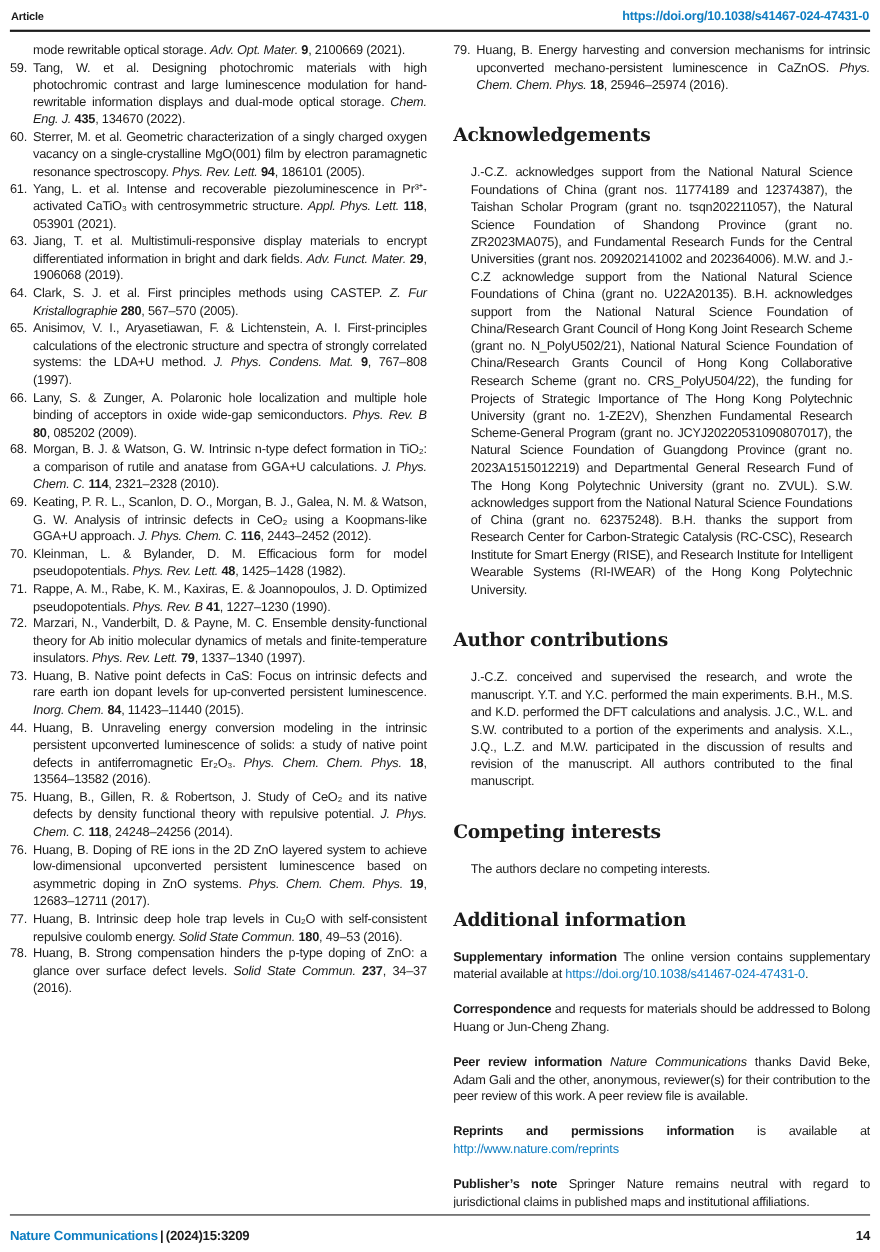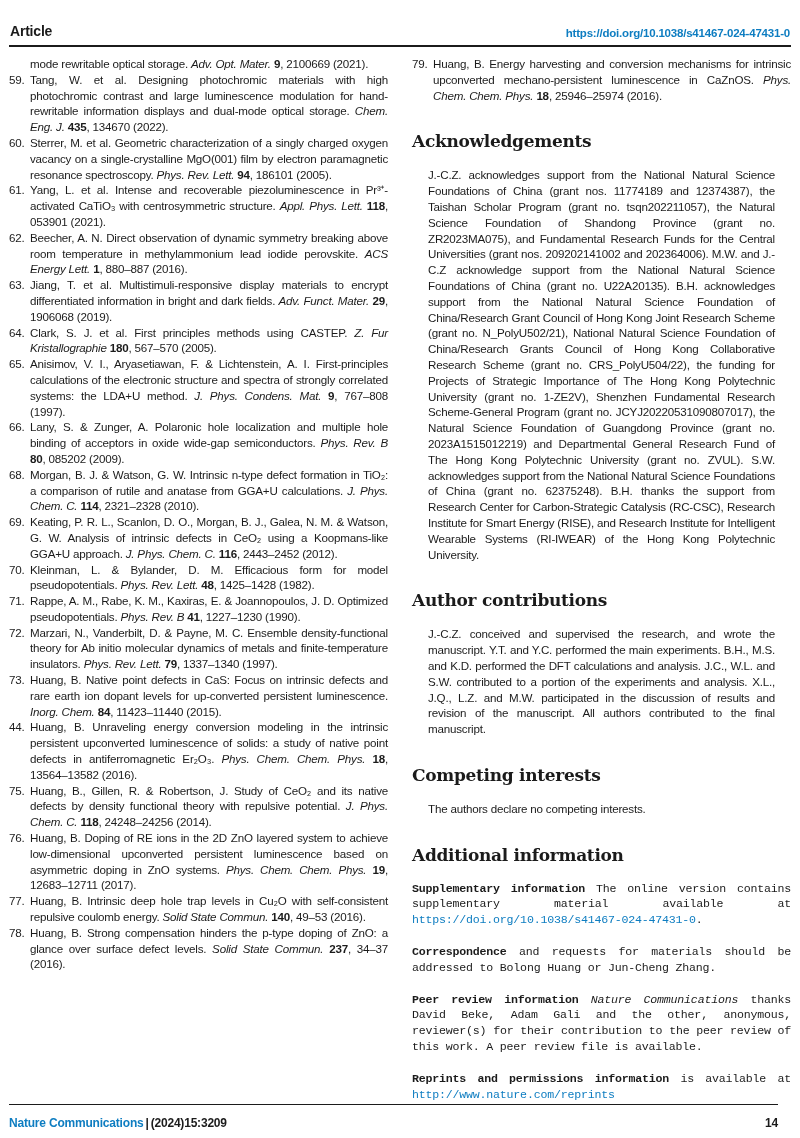--- a/index.html
+++ b/index.html
@@ -12,21 +12,21 @@
     overflow:hidden;
     box-sizing:border-box;
     padding:0 9px;
   }
   
   .hdr{
     display:flex;justify-content:space-between;align-items:flex-end;
     padding:9px 1px 6px 1px;
     border-bottom:2px solid #1b1b1b;
   }
-  .hdr .article-label{font-size:14px;font-weight:700;letter-spacing:-0.2px;margin-top:14px;}
+  .hdr .article-label{font-size:10px;font-weight:700;letter-spacing:-0.2px;}
   .hdr .doi{font-size:11.5px;font-weight:600;letter-spacing:-0.2px;}
   .link{color:var(--link_blue,#0e7dc1);text-decoration:none;cursor:pointer;}
   
   .cols{
     display:flex;gap:24px;
     margin-top:9px;
     height:1060px;
     overflow:hidden;
   }
   .col{flex:1 1 0;min-width:0;}
@@ -39,25 +39,25 @@
     flex:0 0 21px;
     font-size:11.6px;line-height:15.8px;letter-spacing:-0.2px;
   }
   .reftext{flex:1 1 auto;}
   h2{
     font-family:"DejaVu Serif", serif;
     font-size:17px;font-weight:700;letter-spacing:-0.3px;
     margin:28px 0 4px 0;
   }
   p.bodytext{margin:16px;}
-  p.para{margin:16px 0 13px 0;font-family:Liberation Mono, monospace;}
+  p.para{margin:16px 0 13px 0;}
   b{font-weight:700;}
   
   .ftr{
-    position:absolute;left:9px;right:22px;bottom:0;height:31px;
+    position:absolute;left:9px;right:9px;bottom:0;height:31px;
     border-top:1.5px solid #1b1b1b;
     display:flex;justify-content:space-between;align-items:center;
     padding-top:2px;
     font-size:12px;letter-spacing:-0.2px;
   }
   .ftr .bold{font-weight:700;}
   .ftr .left-group span{margin-right:2px;}
 </style>
 </head>
 <body>
@@ -87,33 +87,29 @@
           <div class="ref">
             <span class="refnum">60.</span>
             <span class="reftext">Sterrer, M. et al. Geometric characterization of a singly charged oxygen vacancy on a single-crystalline MgO(001) film by electron paramagnetic resonance spectroscopy. <i>Phys. Rev. Lett.</i> <b>94</b>, 186101 (2005).</span>
           </div>
 
           <div class="ref">
             <span class="refnum">61.</span>
             <span class="reftext">Yang, L. et al. Intense and recoverable piezoluminescence in Pr³⁺-activated CaTiO₃ with centrosymmetric structure. <i>Appl. Phys. Lett.</i> <b>118</b>, 053901 (2021).</span>
           </div>
 
-          <div class="ref">
-            <span class="refnum">62.</span>
-            <span class="reftext">Beecher, A. N. Direct observation of dynamic symmetry breaking above room temperature in methylammonium lead iodide perovskite. <i>ACS Energy Lett.</i> <b>1</b>, 880–887 (2016).</span>
-          </div>
 
           <div class="ref">
             <span class="refnum">63.</span>
             <span class="reftext">Jiang, T. et al. Multistimuli-responsive display materials to encrypt differentiated information in bright and dark fields. <i>Adv. Funct. Mater.</i> <b>29</b>, 1906068 (2019).</span>
           </div>
 
           <div class="ref">
             <span class="refnum">64.</span>
-            <span class="reftext">Clark, S. J. et al. First principles methods using CASTEP. <i>Z. Fur Kristallographie</i> <b>180</b>, 567–570 (2005).</span>
+            <span class="reftext">Clark, S. J. et al. First principles methods using CASTEP. <i>Z. Fur Kristallographie</i> <b>280</b>, 567–570 (2005).</span>
           </div>
 
           <div class="ref">
             <span class="refnum">65.</span>
             <span class="reftext">Anisimov, V. I., Aryasetiawan, F. &amp; Lichtenstein, A. I. First-principles calculations of the electronic structure and spectra of strongly correlated systems: the LDA+U method. <i>J. Phys. Condens. Mat.</i> <b>9</b>, 767–808 (1997).</span>
           </div>
 
           <div class="ref">
             <span class="refnum">66.</span>
             <span class="reftext">Lany, S. &amp; Zunger, A. Polaronic hole localization and multiple hole binding of acceptors in oxide wide-gap semiconductors. <i>Phys. Rev. B</i> <b>80</b>, 085202 (2009).</span>
@@ -160,21 +156,21 @@
             <span class="reftext">Huang, B., Gillen, R. &amp; Robertson, J. Study of CeO₂ and its native defects by density functional theory with repulsive potential. <i>J. Phys. Chem. C.</i> <b>118</b>, 24248–24256 (2014).</span>
           </div>
 
           <div class="ref">
             <span class="refnum">76.</span>
             <span class="reftext">Huang, B. Doping of RE ions in the 2D ZnO layered system to achieve low-dimensional upconverted persistent luminescence based on asymmetric doping in ZnO systems. <i>Phys. Chem. Chem. Phys.</i> <b>19</b>, 12683–12711 (2017).</span>
           </div>
 
           <div class="ref">
             <span class="refnum">77.</span>
-            <span class="reftext">Huang, B. Intrinsic deep hole trap levels in Cu₂O with self-consistent repulsive coulomb energy. <i>Solid State Commun.</i> <b>140</b>, 49–53 (2016).</span>
+            <span class="reftext">Huang, B. Intrinsic deep hole trap levels in Cu₂O with self-consistent repulsive coulomb energy. <i>Solid State Commun.</i> <b>180</b>, 49–53 (2016).</span>
           </div>
 
           <div class="ref">
             <span class="refnum">78.</span>
             <span class="reftext">Huang, B. Strong compensation hinders the p-type doping of ZnO: a glance over surface defect levels. <i>Solid State Commun.</i> <b>237</b>, 34–37 (2016).</span>
           </div>
         </div>
     </div>
 
     <div class="col">

